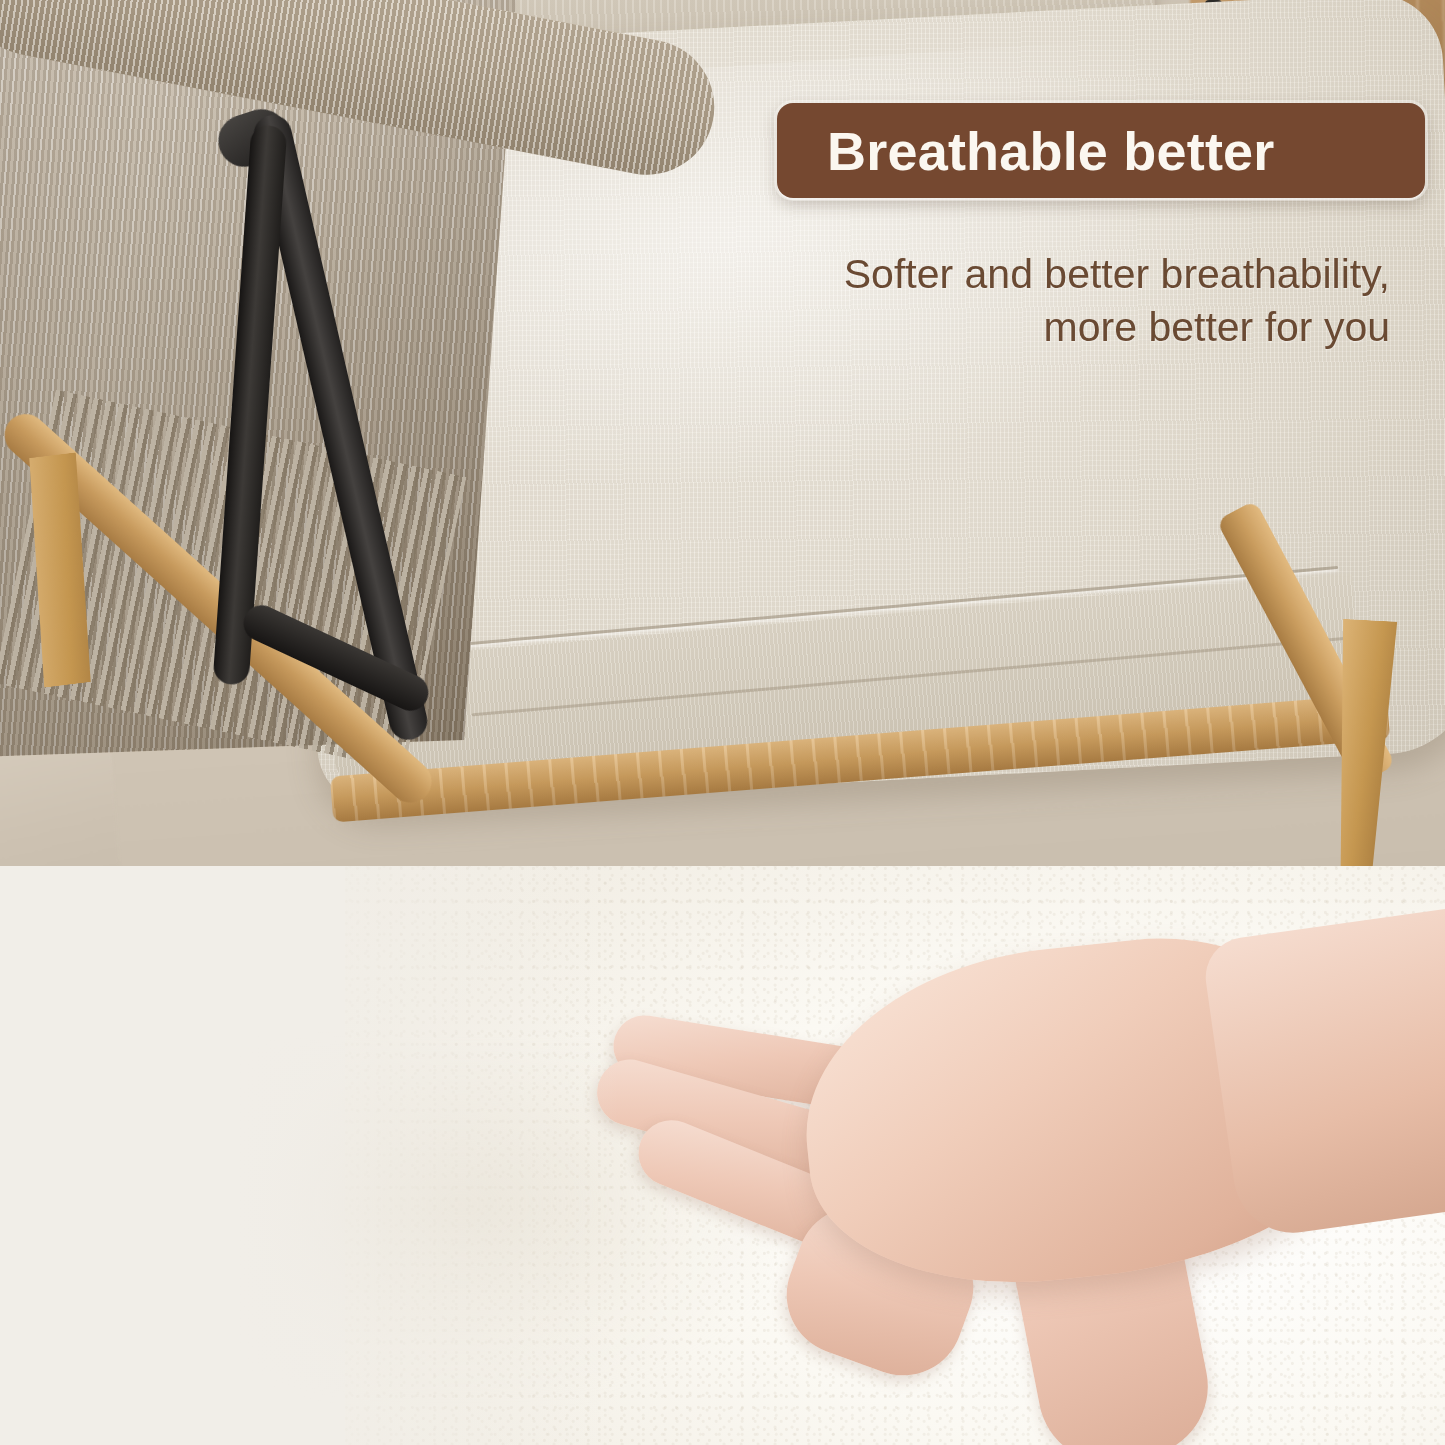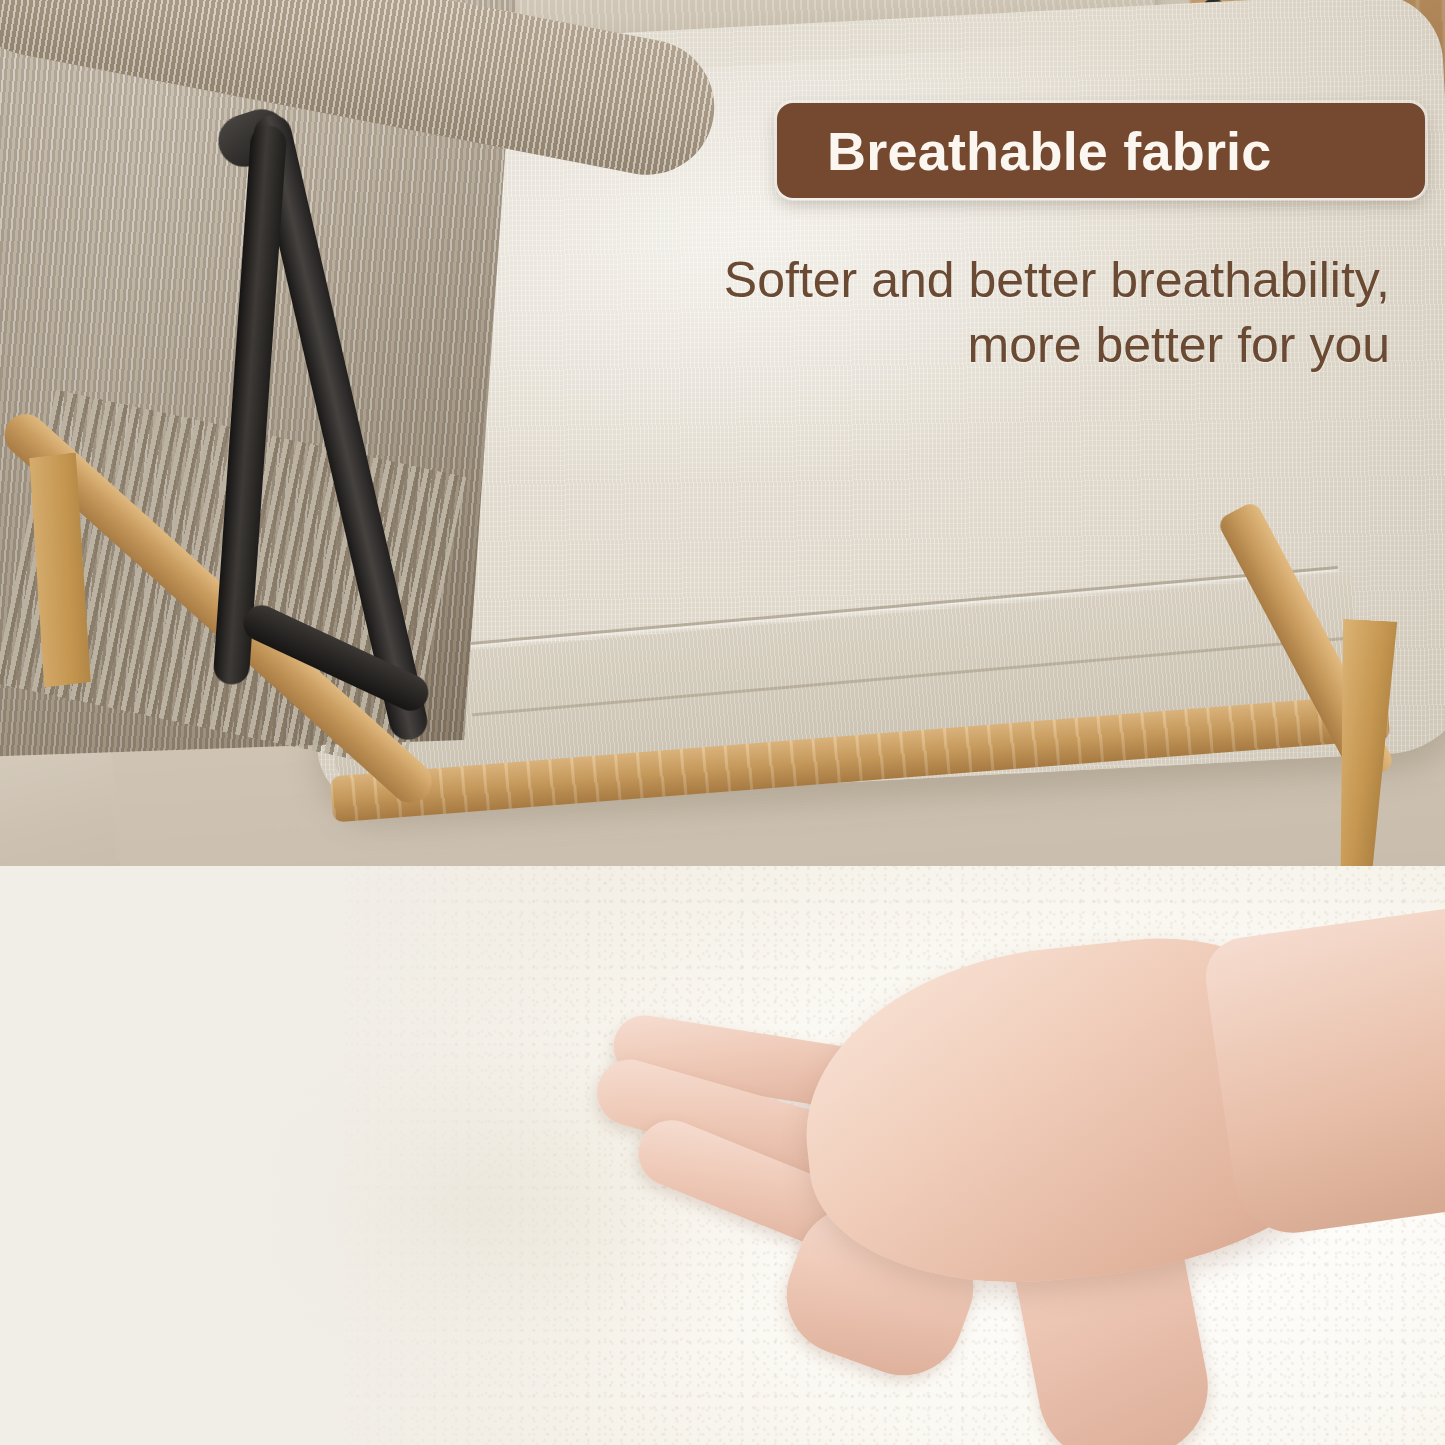--- a/index.html
+++ b/index.html
@@ -275,21 +275,21 @@
     white-space:nowrap;
   }
   .badge-top{
     left:777px;top:103px;width:598px;height:95px;
     padding:0 0 0 50px;
     font-size:54px;
   }
   .sub{
     position:absolute;
     color:#6a4a33;
-    font-size:50px;
+    font-size:41px;
     line-height:1.30;
     font-weight:400;
     text-shadow:0 1px 2px rgba(255,255,255,.55);
   }
   .sub-top{
     right:55px;top:248px;width:800px;text-align:right;
   }
   .sub .line{display:block;}
 </style>
 </head>
@@ -324,21 +324,21 @@
     <div class="rope-fringe"></div>
 
     <div class="wood wood-rail-left"></div>
     <div class="wood wood-leg-left"></div>
 
     <div class="arm-tube arm-top-cap"></div>
     <div class="arm-tube arm-diag"></div>
     <div class="arm-tube arm-v"></div>
     <div class="arm-tube arm-bot"></div>
 
-    <div class="badge badge-top">Breathable fabric</div>
+    <div class="badge badge-top">Breathable better</div>
 
     <div class="sub sub-top">
       <span class="line">Softer and better breathability,</span>
       <span class="line">more better for you</span>
     </div>
   </div>
 
   <div class="panel-bottom">
 
     <div class="foam"></div>

